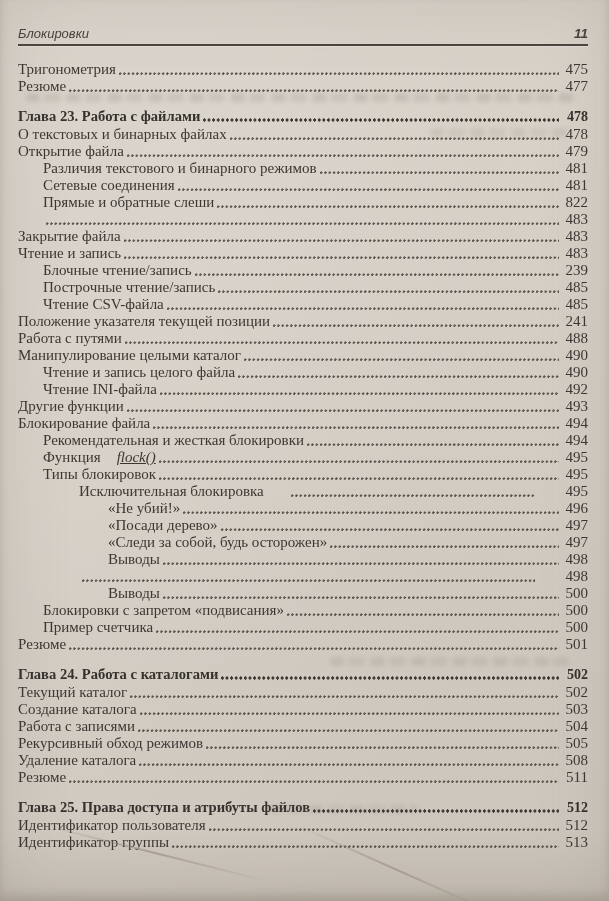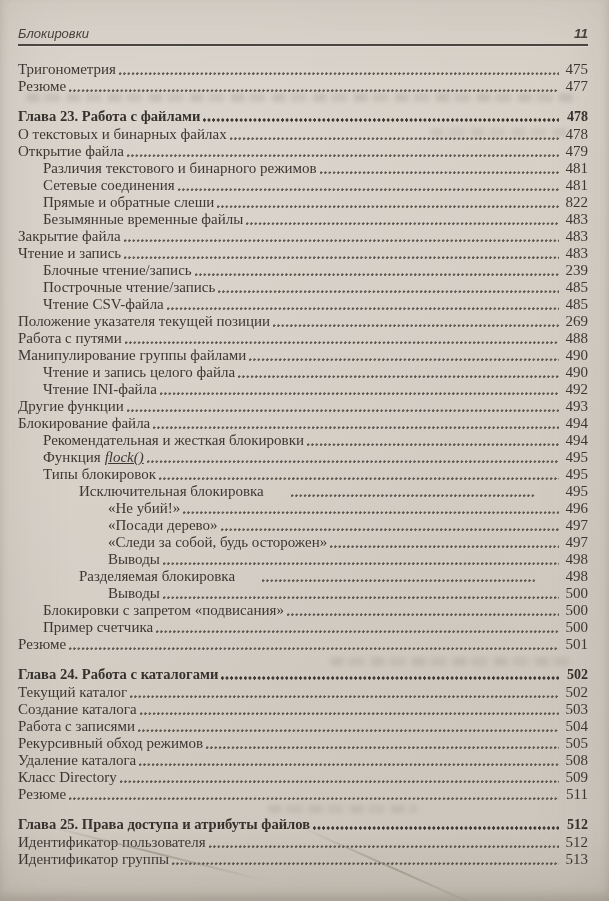--- a/index.html
+++ b/index.html
@@ -27,21 +27,21 @@
   .ph-num{font-weight:bold;font-size:13.5px;margin-left:30px;}
   .rule{height:2px;background:var(--rule,#4a4540);margin-top:2px;box-shadow:0 1px 0 rgba(255,255,255,.25);}
   
   .toc{margin-top:15px;}
   .entry{
     display:flex;align-items:baseline;
     font-size:15px;line-height:17px;height:17px;
     white-space:nowrap;
   }
   .entry .label{flex:0 0 auto;}
-  .entry .ital{margin-left:4px;font-family:"Liberation Serif",serif;text-decoration:underline;}
+  .entry .ital{margin-left:16px;font-family:"Liberation Serif",serif;text-decoration:underline;}
   .leader{
     flex:1 1 auto;align-self:flex-end;
     height:3px;margin:0 3px 3px 3px;
     background-image:radial-gradient(circle at 1.1px 1.6px, rgba(72,65,58,.85) 1.05px, transparent 1.35px);
     background-size:4.3px 3px;background-repeat:repeat-x;background-position:left bottom;
   }
   .pagenum{flex:0 0 auto;min-width:26px;text-align:right;}
   .lvl1{padding-left:25px;}
   .lvl2{padding-left:61px;gap:24px;}
   .lvl3{padding-left:90px;}
@@ -127,21 +127,20 @@
           <span class="label">Сетевые соединения</span>
           <span class="leader"></span>
           <span class="pagenum">481</span>
         </div>
         <div class="entry lvl1">
           <span class="label">Прямые и обратные слеши</span>
           <span class="leader"></span>
           <span class="pagenum">822</span>
         </div>
         <div class="entry lvl1">
-          <span class="label">Безымянные временные файлы</span>
           <span class="leader"></span>
           <span class="pagenum">483</span>
         </div>
         <div class="entry lvl0">
           <span class="label">Закрытие файла</span>
           <span class="leader"></span>
           <span class="pagenum">483</span>
         </div>
         <div class="entry lvl0">
           <span class="label">Чтение и запись</span>
@@ -159,29 +158,29 @@
           <span class="pagenum">485</span>
         </div>
         <div class="entry lvl1">
           <span class="label">Чтение CSV-файла</span>
           <span class="leader"></span>
           <span class="pagenum">485</span>
         </div>
         <div class="entry lvl0">
           <span class="label">Положение указателя текущей позиции</span>
           <span class="leader"></span>
-          <span class="pagenum">269</span>
+          <span class="pagenum">241</span>
         </div>
         <div class="entry lvl0">
           <span class="label">Работа с путями</span>
           <span class="leader"></span>
           <span class="pagenum">488</span>
         </div>
         <div class="entry lvl0">
-          <span class="label">Манипулирование группы файлами</span>
+          <span class="label">Манипулирование целыми каталог</span>
           <span class="leader"></span>
           <span class="pagenum">490</span>
         </div>
         <div class="entry lvl1">
           <span class="label">Чтение и запись целого файла</span>
           <span class="leader"></span>
           <span class="pagenum">490</span>
         </div>
         <div class="entry lvl1">
           <span class="label">Чтение INI-файла</span>
@@ -233,21 +232,20 @@
           <span class="label">«Следи за собой, будь осторожен»</span>
           <span class="leader"></span>
           <span class="pagenum">497</span>
         </div>
         <div class="entry lvl3">
           <span class="label">Выводы</span>
           <span class="leader"></span>
           <span class="pagenum">498</span>
         </div>
         <div class="entry lvl2">
-          <span class="label">Разделяемая блокировка</span>
           <span class="leader"></span>
           <span class="pagenum">498</span>
         </div>
         <div class="entry lvl3">
           <span class="label">Выводы</span>
           <span class="leader"></span>
           <span class="pagenum">500</span>
         </div>
         <div class="entry lvl1">
           <span class="label">Блокировки с запретом «подвисания»</span>
@@ -286,25 +284,20 @@
         </div>
         <div class="entry lvl0">
           <span class="label">Рекурсивный обход режимов</span>
           <span class="leader"></span>
           <span class="pagenum">505</span>
         </div>
         <div class="entry lvl0">
           <span class="label">Удаление каталога</span>
           <span class="leader"></span>
           <span class="pagenum">508</span>
-        </div>
-        <div class="entry lvl0">
-          <span class="label">Класс Directory</span>
-          <span class="leader"></span>
-          <span class="pagenum">509</span>
         </div>
         <div class="entry lvl0">
           <span class="label">Резюме</span>
           <span class="leader"></span>
           <span class="pagenum">511</span>
         </div>
         <div class="entry lvl0 chapter">
           <span class="label">Глава 25. Права доступа и атрибуты файлов</span>
           <span class="leader"></span>
           <span class="pagenum">512</span>

